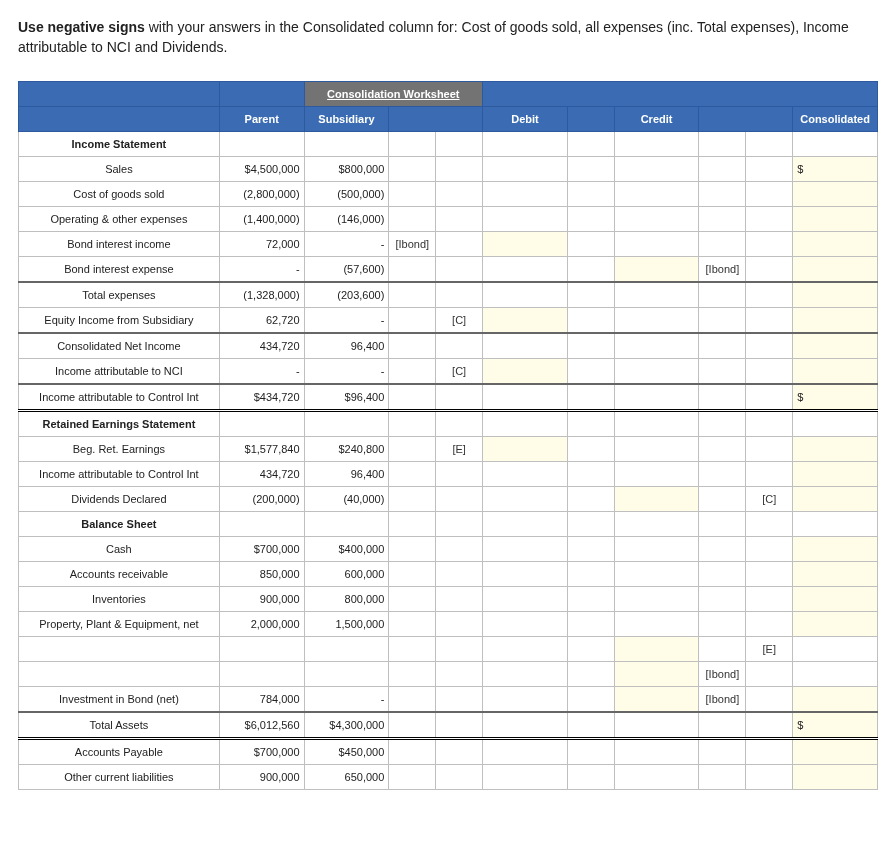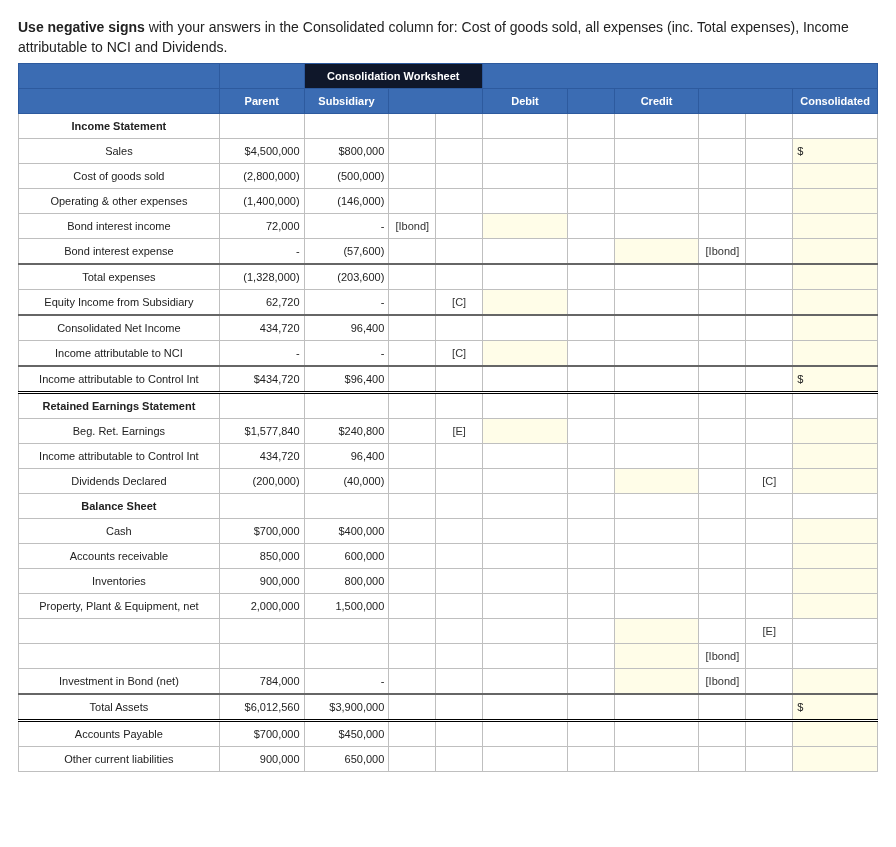--- a/index.html
+++ b/index.html
@@ -1,21 +1,21 @@
 <!DOCTYPE html>
 <html><head>
 <meta charset="utf-8">
 <style>
 body{margin:0;padding:18px;font-family:Arial,Helvetica,sans-serif;font-size:12px;color:#222;background:#fff;width:896px;box-sizing:border-box}
-.instr{font-size:14px;margin-bottom:6px;line-height:1.4}
+.instr{font-size:14px;margin-bottom:24px;line-height:1.4}
 .instr b{font-weight:700}
 table{border-collapse:collapse;width:860px;table-layout:fixed}
 th,td{border:1px solid #bfbfbf;padding:3px 4px;height:18px;font-size:11px;white-space:nowrap;overflow:hidden}
 th{background:#3b6cb3;color:#fff;font-weight:700;text-align:center;border-color:#2d5a9e}
-th.title{background:#0f172a;}
+th.title{background:#737373;text-decoration:underline}
 td.label{text-align:center;width:170px}
 td.num{text-align:right;width:70px}
 td.inp{background:#fffde8;width:40px}
 td.ref{text-align:center;width:40px;color:#333}
 tr.bold td.label{font-weight:700}
 tr.dbl td{border-bottom:3px double #000}
 tr.topthick td{border-top:2px solid #666}
 col.c-label{width:180px}
 col.c-num{width:76px}
 col.c-small{width:42px}
@@ -356,21 +356,21 @@
         <td class="num"></td>
         <td class="ref"></td>
         <td class="inp"></td>
         <td class="ref">[Ibond]</td>
         <td class="ref"></td>
         <td class="inp"></td>
       </tr>
       <tr class=" topthick dbl">
         <td class="label">Total Assets</td>
         <td class="num">$6,012,560</td>
-        <td class="num">$3,900,000</td>
+        <td class="num">$4,300,000</td>
         <td class="ref"></td>
         <td class="ref"></td>
         <td class="num"></td>
         <td class="ref"></td>
         <td class="num"></td>
         <td class="ref"></td>
         <td class="ref"></td>
         <td class="inp">$</td>
       </tr>
       <tr>

